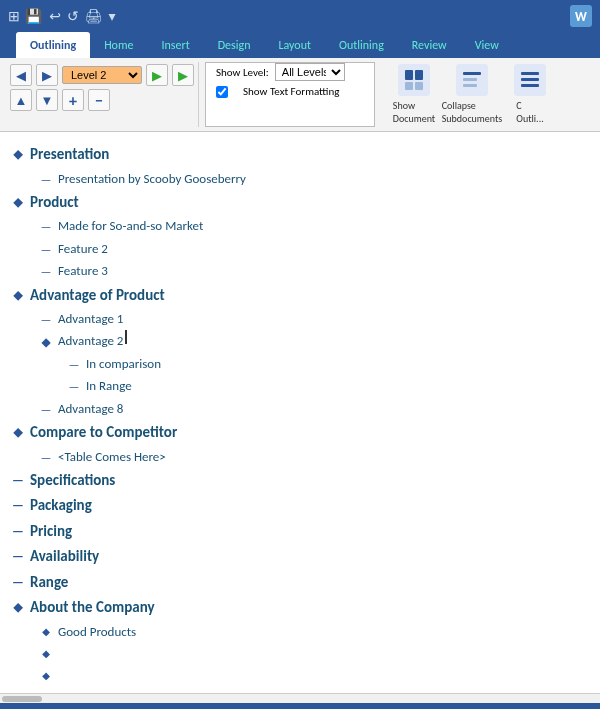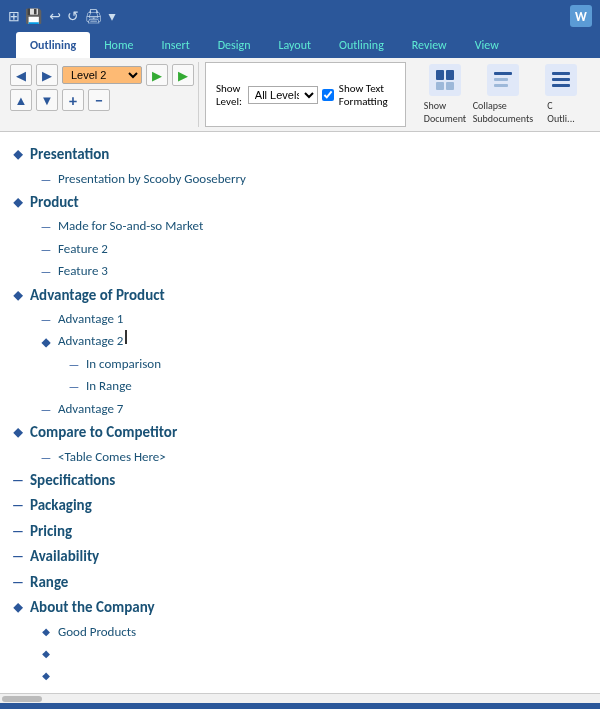--- a/index.html
+++ b/index.html
@@ -86,38 +86,39 @@
     }
 
     .outline-arrows-row {
       display: flex; gap: 4px; align-items: center;
     }
 
     
     .show-level-panel {
       background: #fff;
       border: 1px solid #bbb;
-      padding: 6px 10px;
-      display: flex;
+      padding: 0 10px;
+      display: flex;
+      flex-direction: column;
       gap: 4px;
       font-size: 11px;
       min-width: 170px;
     }
     .show-level-row {
       display: flex; align-items: center; gap: 6px;
     }
     .show-level-row select {
       font-size: 11px;
       border: 1px solid #aaa;
       padding: 1px 2px;
       background: #fff;
       width: 70px;
     }
     .checkbox-row {
-      display: flex; align-items: center; gap: 5px;
+      display: flex; align-items: center; gap: 15px;
     }
     .checkbox-row input { width: 12px; height: 12px; }
 
     
     .ribbon-btns-group {
       display: flex; gap: 8px; padding: 2px 8px;
     }
     .ribbon-big-btn {
       display: flex; flex-direction: column; align-items: center;
       font-size: 10px; color: #333; gap: 3px; cursor: pointer;
@@ -340,21 +341,21 @@
   <div class="outline-item level3">
     <span class="bullet dash-sm">—</span>
     <span>In comparison</span>
   </div>
   <div class="outline-item level3">
     <span class="bullet dash-sm">—</span>
     <span>In Range</span>
   </div>
   <div class="outline-item level2">
     <span class="bullet dash">—</span>
-    <span>Advantage 7</span>
+    <span>Advantage 8</span>
   </div>
 
   <div class="outline-item level1">
     <span class="bullet diamond">◆</span>
     <span>Compare to Competitor</span>
   </div>
   <div class="outline-item level2">
     <span class="bullet dash">—</span>
     <span>&lt;Table Comes Here&gt;</span>
   </div>

